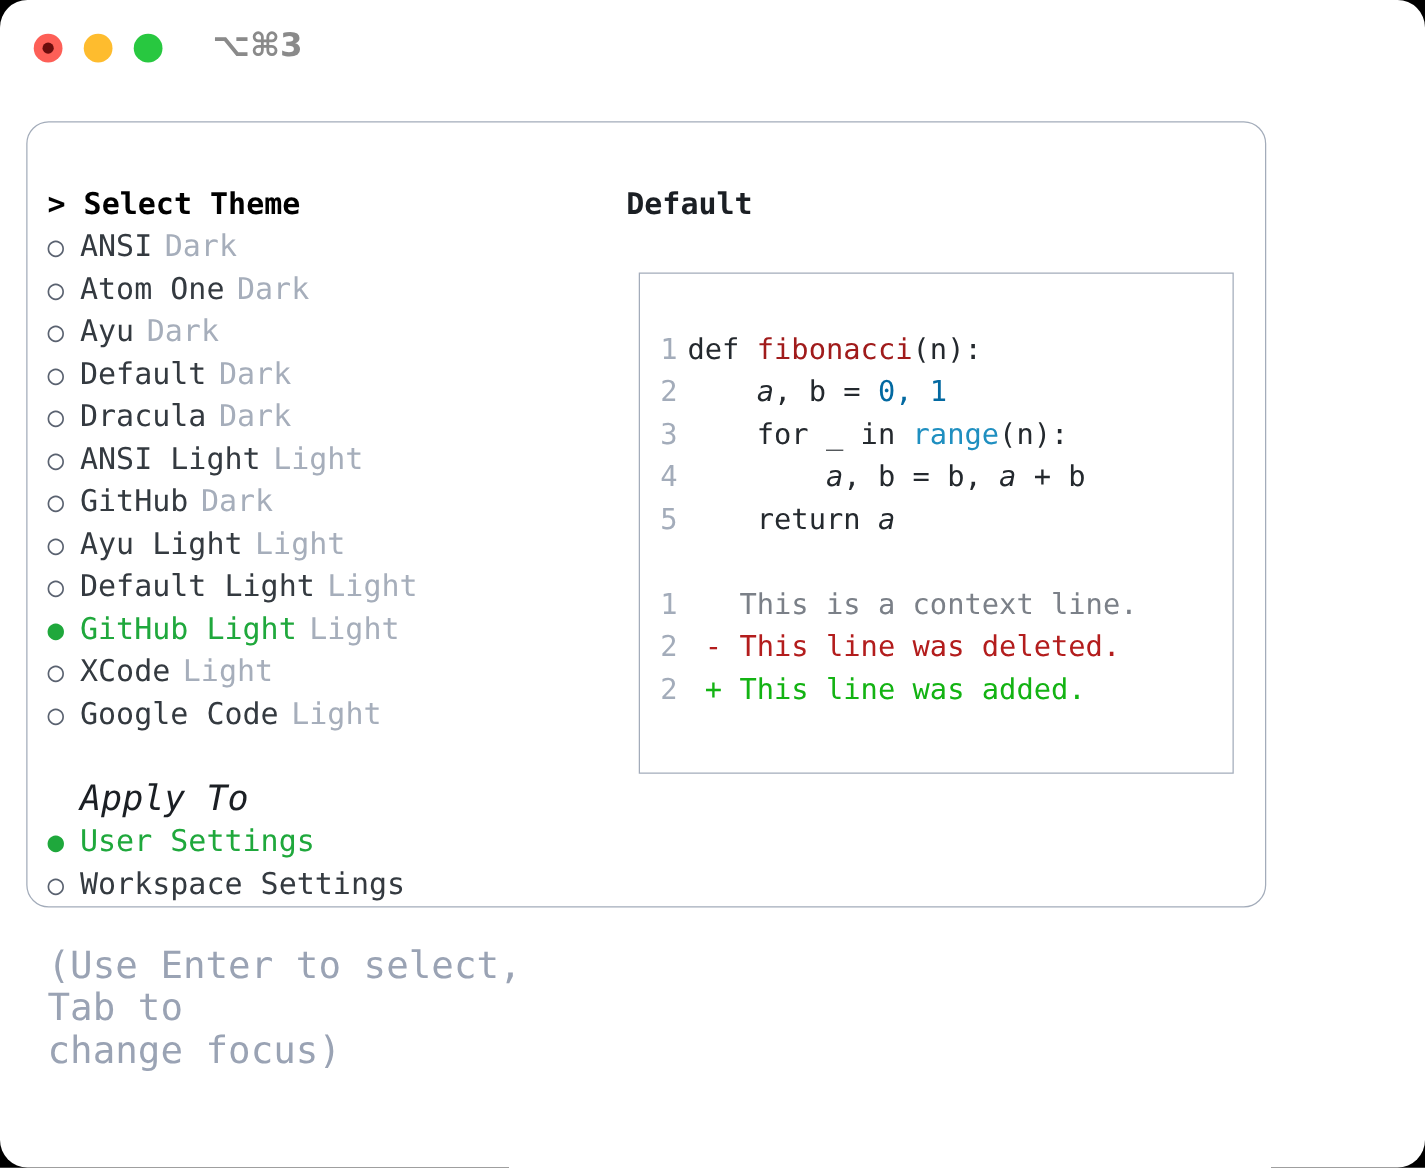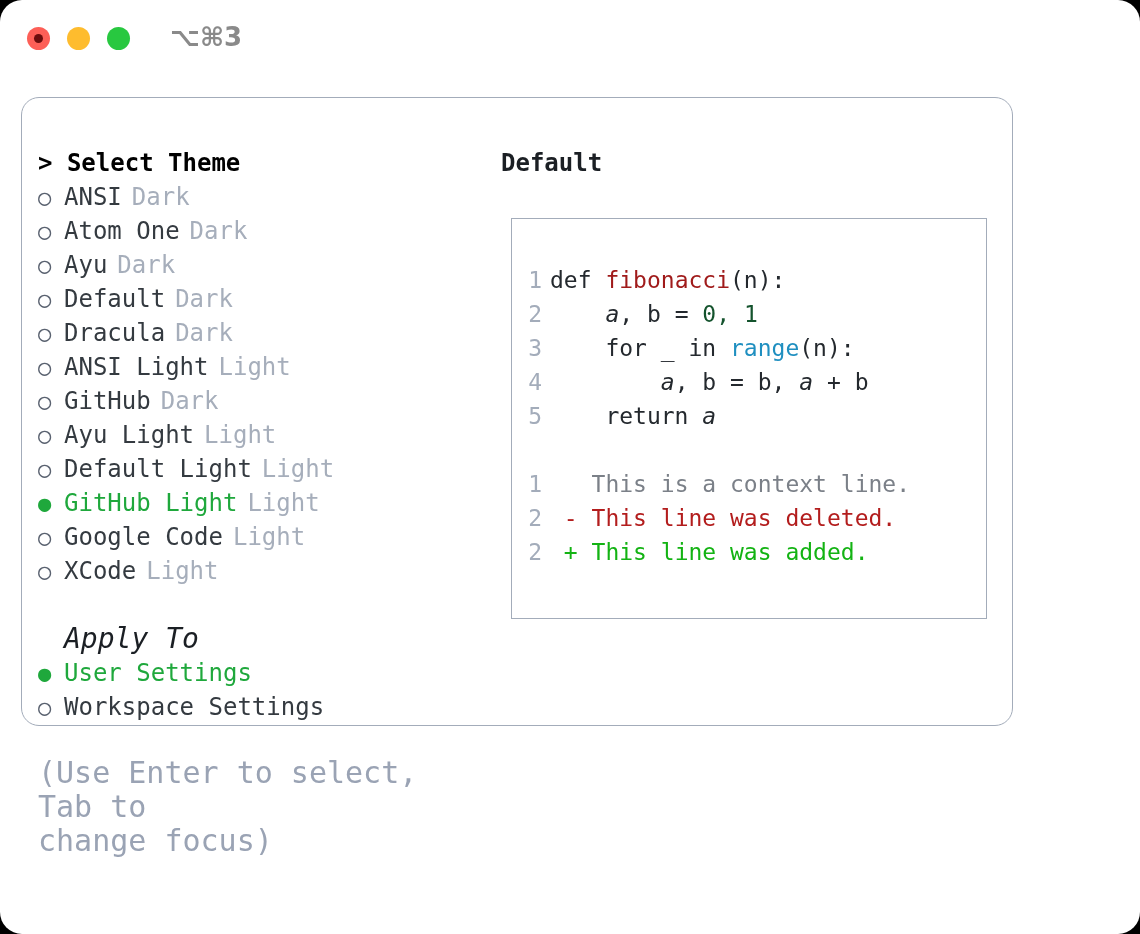--- a/index.html
+++ b/index.html
@@ -159,21 +159,21 @@
   }
   .lnum {
     display: inline-block;
     width: 26px;
     color: #a3acba;
     text-align: right;
     margin-right: 8px;
   }
   .kw { color: #24292e; }
   .fn { color: #a01b1b; }
-  .num { color: #14532d; text-align: center; }
+  .num { color: #0369a1; text-align: center; }
   .builtin { color: #1f8fc0; }
   .ital { font-style: italic; }
   .diff-gap { height: 34px; }
   .diff-context { color: #7b8088; }
   .diff-del { color: #b31d1d; }
   .diff-add { color: #13b313; }
 </style>
 </head>
 <body>
 
@@ -194,22 +194,22 @@
           <div class="row"><span class="bullet">○</span><span class="theme-name">ANSI</span><span class="theme-kind">Dark</span></div>
           <div class="row"><span class="bullet">○</span><span class="theme-name">Atom One</span><span class="theme-kind">Dark</span></div>
           <div class="row"><span class="bullet">○</span><span class="theme-name">Ayu</span><span class="theme-kind">Dark</span></div>
           <div class="row"><span class="bullet">○</span><span class="theme-name">Default</span><span class="theme-kind">Dark</span></div>
           <div class="row"><span class="bullet">○</span><span class="theme-name">Dracula</span><span class="theme-kind">Dark</span></div>
           <div class="row"><span class="bullet">○</span><span class="theme-name">ANSI Light</span><span class="theme-kind">Light</span></div>
           <div class="row"><span class="bullet">○</span><span class="theme-name">GitHub</span><span class="theme-kind">Dark</span></div>
           <div class="row"><span class="bullet">○</span><span class="theme-name">Ayu Light</span><span class="theme-kind">Light</span></div>
           <div class="row"><span class="bullet">○</span><span class="theme-name">Default Light</span><span class="theme-kind">Light</span></div>
           <div class="row"><span class="bullet selected">●</span><span class="theme-name selected">GitHub Light</span><span class="theme-kind">Light</span></div>
+          <div class="row"><span class="bullet">○</span><span class="theme-name">XCode</span><span class="theme-kind">Light</span></div>
           <div class="row"><span class="bullet">○</span><span class="theme-name">Google Code</span><span class="theme-kind">Light</span></div>
-          <div class="row"><span class="bullet">○</span><span class="theme-name">XCode</span><span class="theme-kind">Light</span></div>
         </div>
 
       <div class="section-gap"></div>
 
       <div id="apply-header">Apply To</div>
       <div id="apply-list">
           <div class="row"><span class="bullet selected">●</span><span class="theme-name selected">User Settings</span></div>
           <div class="row"><span class="bullet">○</span><span class="theme-name">Workspace Settings</span></div>
         </div>
 

